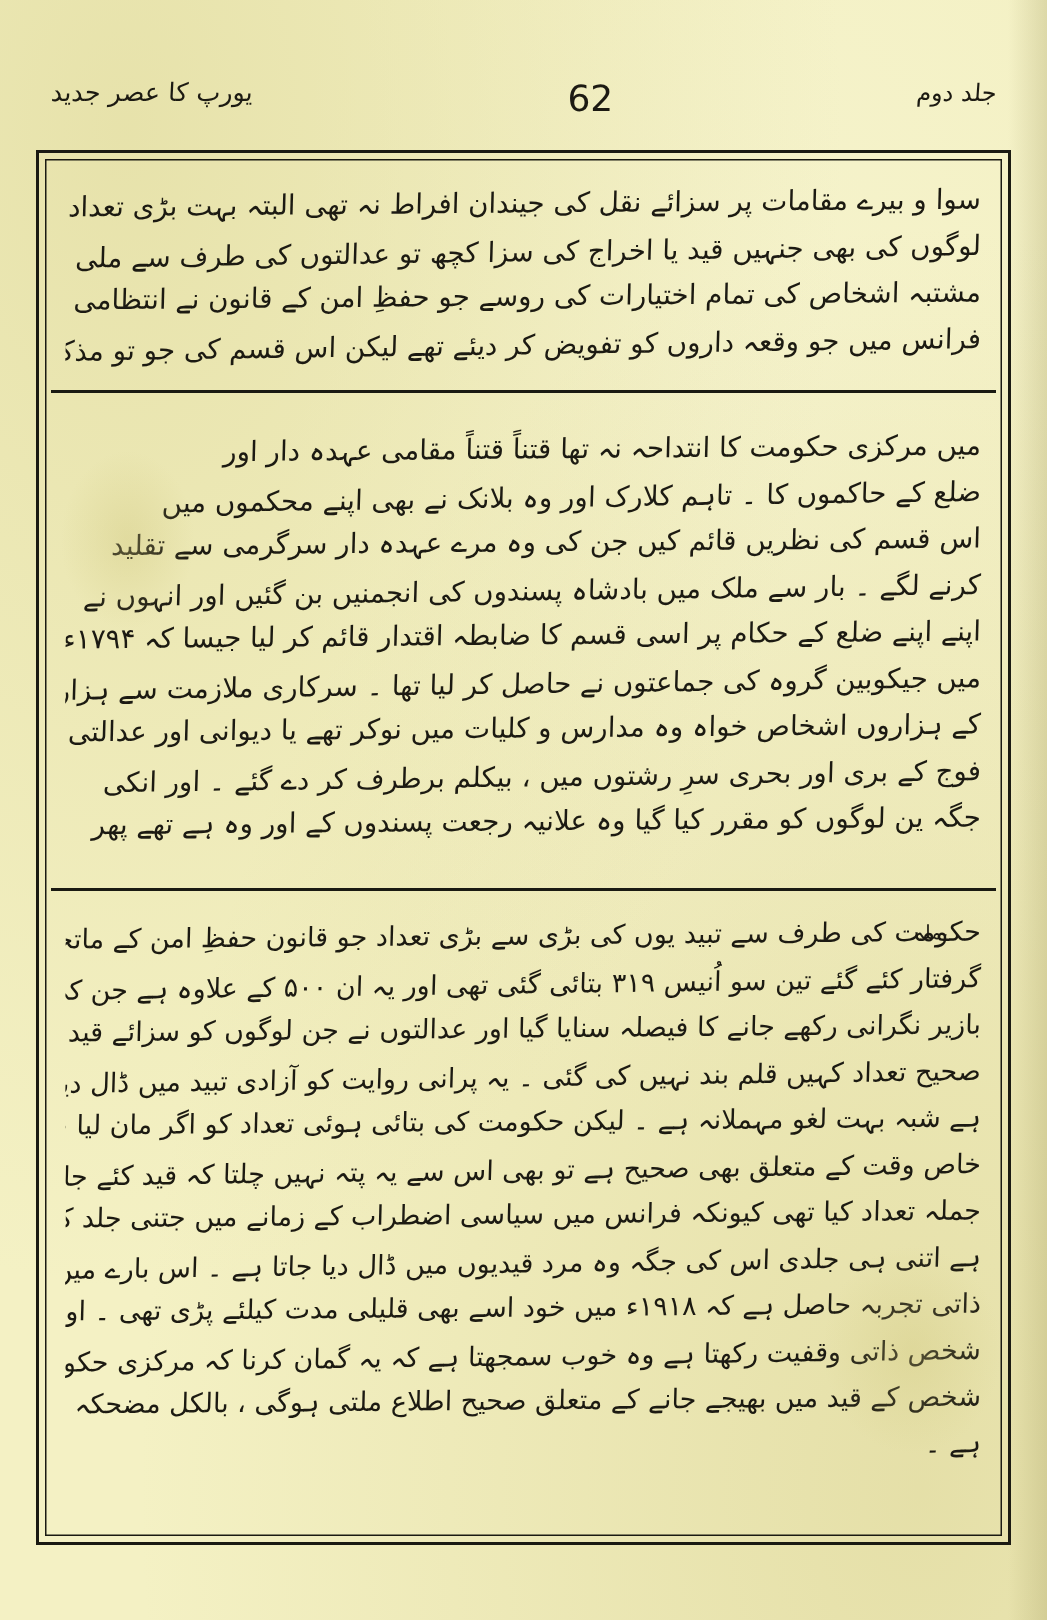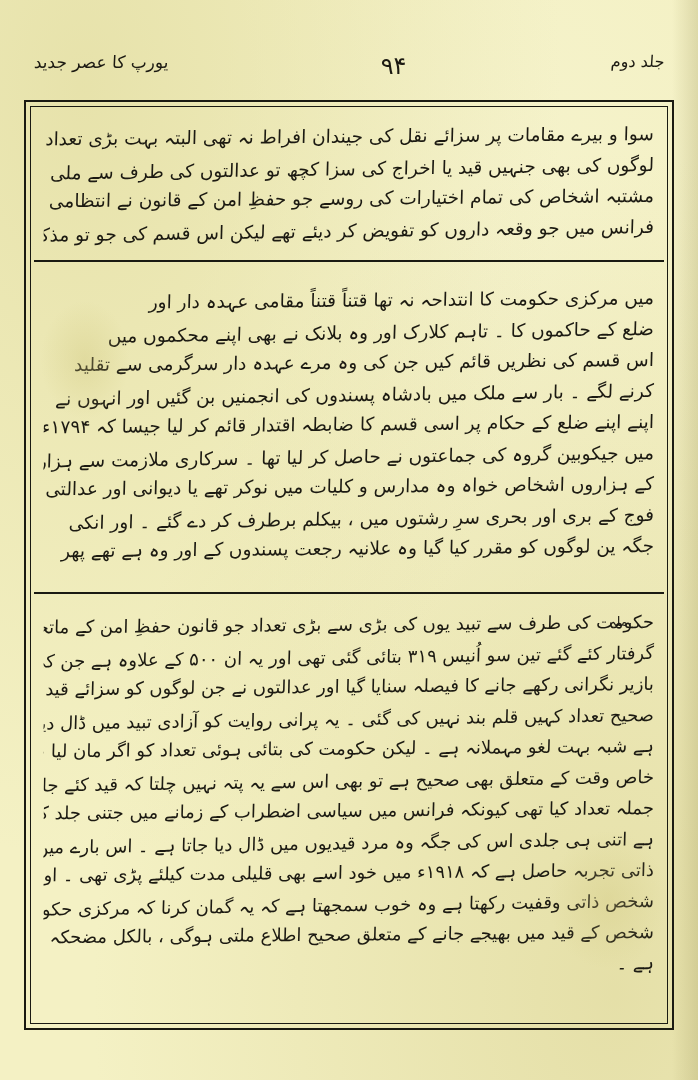--- a/index.html
+++ b/index.html
@@ -126,21 +126,21 @@
     pointer-events: none;
   }
 </style>
 </head>
 <body>
 
 <div class="page">
 
   <div class="header">
     <div class="header-volume">جلد دوم</div>
-    <div class="header-page-number">۹۴</div>
+    <div class="header-page-number">62</div>
     <div class="header-title">یورپ کا عصر جدید</div>
   </div>
 
   <div class="frame">
     <div class="frame-inner"></div>
 
     <div class="divider divider-1"></div>
     <div class="divider divider-2"></div>
 
     <div class="block block-top">

